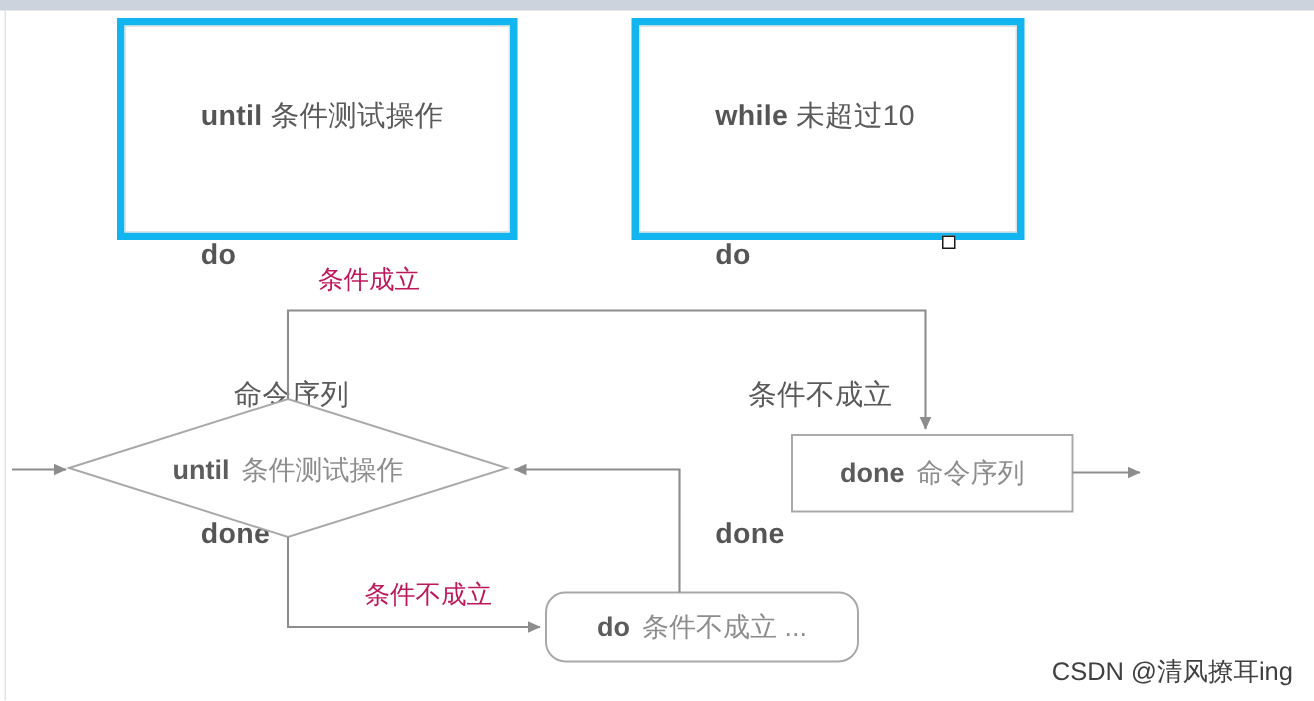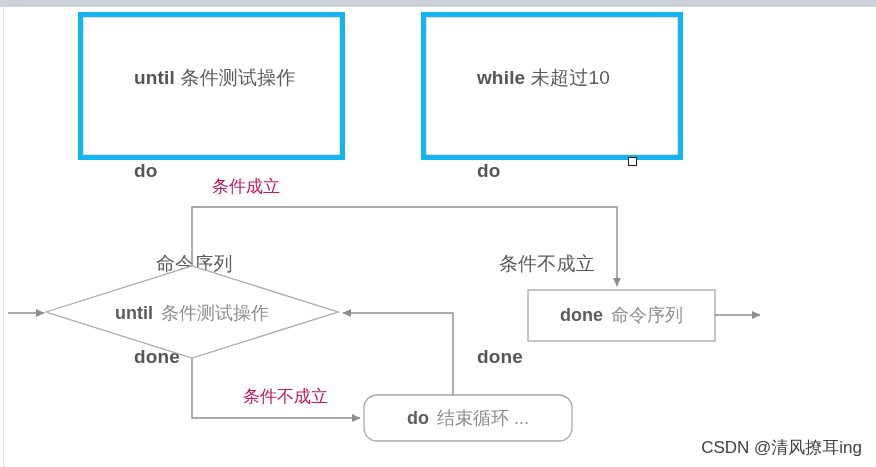--- a/index.html
+++ b/index.html
@@ -188,21 +188,21 @@
       <span>条件测试操作</span>
   </div>
 
   <div class="node-label done-label">
     <span class="kw">done</span>
       <span>命令序列</span>
   </div>
 
   <div class="node-label do-label">
     <span class="kw">do</span>
-      <span>结束循环 ...</span>
+      <span>条件不成立 ...</span>
   </div>
 
   <div class="edge-label label-true">条件成立</div>
   <div class="edge-label label-false">条件不成立</div>
 
   <div class="watermark">CSDN @清风撩耳ing</div>
 
 </div>
 
 </body></html>

